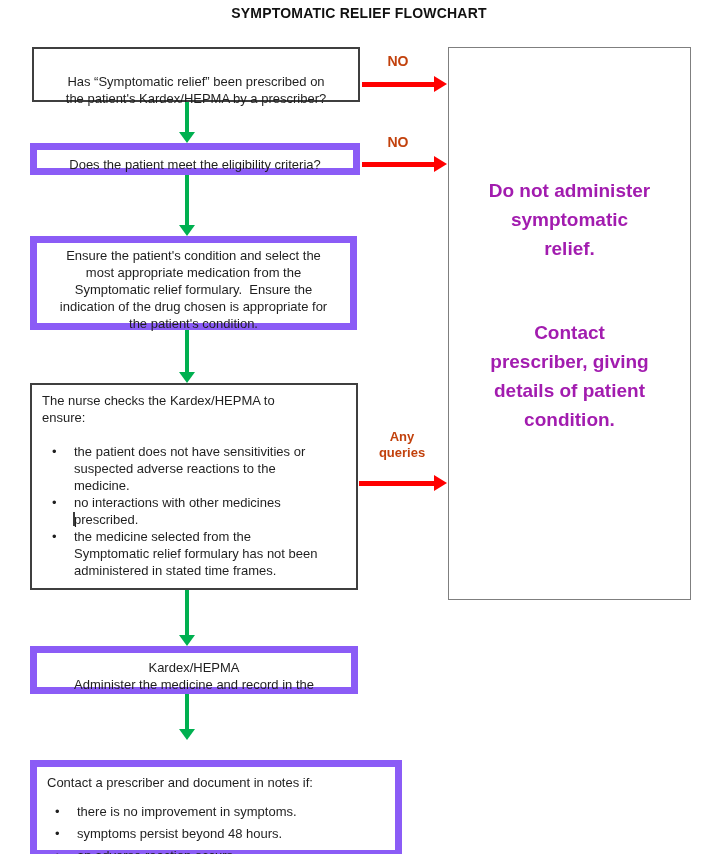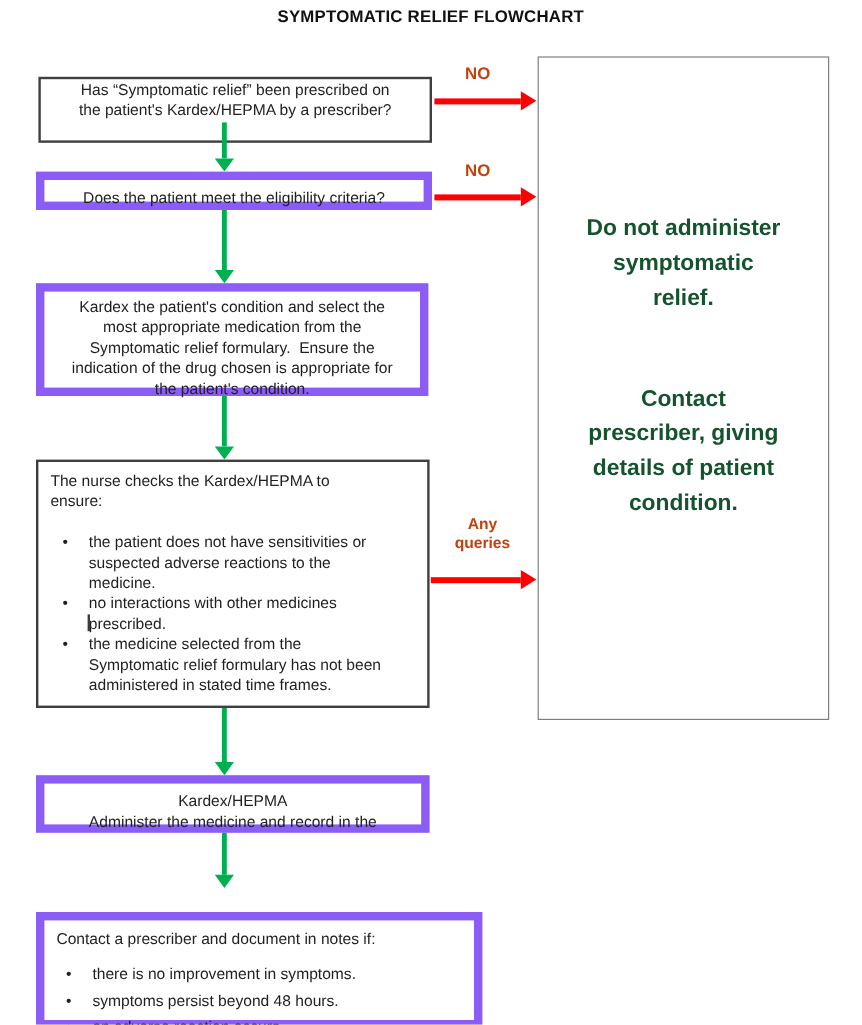--- a/index.html
+++ b/index.html
@@ -42,53 +42,53 @@
   .gap17{height:17px;}
   .gap12{height:12px;}
   .b6 .bullet-row{margin-bottom:5px;}
   .caret{
     position:absolute;left:-1px;top:18px;width:2px;height:14px;background:#3c3c3c;
   }
   
   .outcome{
     position:absolute;left:448px;top:47px;width:243px;height:553px;
     border:1px solid #7f7f7f;box-sizing:border-box;background:#fff;
-    text-align:center;color:#14532d;font-weight:bold;font-size:19px;line-height:29px;
+    text-align:center;color:#a21caf;font-weight:bold;font-size:19px;line-height:29px;
     padding-top:128px;
   }
   .outcome .para2{margin-top:55px;}
 </style>
 </head>
 <body>
 
 <div id="canvas">
 
   <div class="title">SYMPTOMATIC RELIEF FLOWCHART</div>
 
-  <div class="box thick center" style="left:32px;top:47px;width:328px;height:55px;padding-top:0;margin-top:17px;">
+  <div class="box thick center" style="left:32px;top:47px;width:328px;height:55px;padding-top:24px;">
     <div class="line">Has “Symptomatic relief” been prescribed on</div>
     <div class="line">the patient's Kardex/HEPMA by a prescriber?</div>
   </div>
 
   <div class="redlabel no-label" style="left:368px;top:53px;">NO</div>
   <div class="rarrow" style="left:362px;top:82px;width:72px;"></div>
 
   <div class="garrow" style="top:102px;height:30px;"></div>
 
   <div class="box thin center" style="left:30px;top:143px;width:330px;height:32px;line-height:29px;">
     <div class="line">Does the patient meet the eligibility criteria?</div>
   </div>
 
   <div class="redlabel no-label" style="left:368px;top:134px;">NO</div>
   <div class="rarrow" style="left:362px;top:162px;width:72px;"></div>
 
   <div class="garrow" style="top:175px;height:50px;"></div>
 
   <div class="box thin center" style="left:30px;top:236px;width:327px;height:94px;padding-top:4px;">
-    <div class="line">Kardex the patient's condition and select the</div>
+    <div class="line">Ensure the patient's condition and select the</div>
     <div class="line">most appropriate medication from the</div>
     <div class="line">Symptomatic relief formulary.  Ensure the</div>
     <div class="line">indication of the drug chosen is appropriate for</div>
     <div class="line">the patient's condition.</div>
   </div>
 
   <div class="garrow" style="top:330px;height:42px;"></div>
 
   <div class="box thick b4" style="left:30px;top:383px;width:328px;height:207px;padding:7px 10px;">
     <div class="line">The nurse checks the Kardex/HEPMA to</div>

